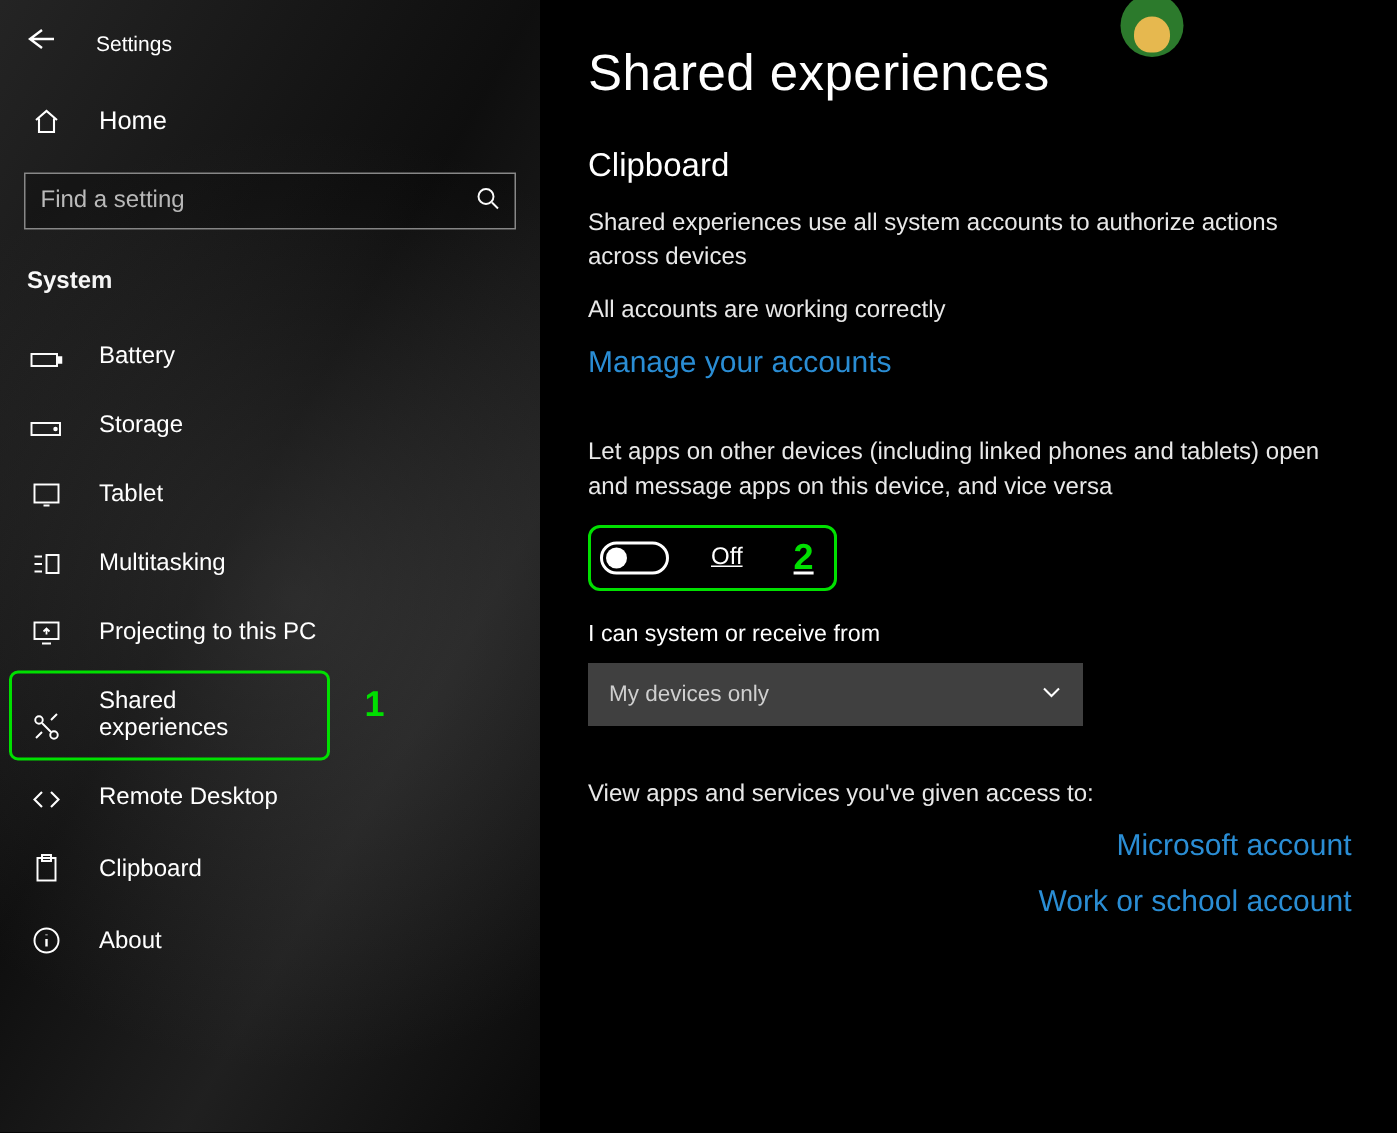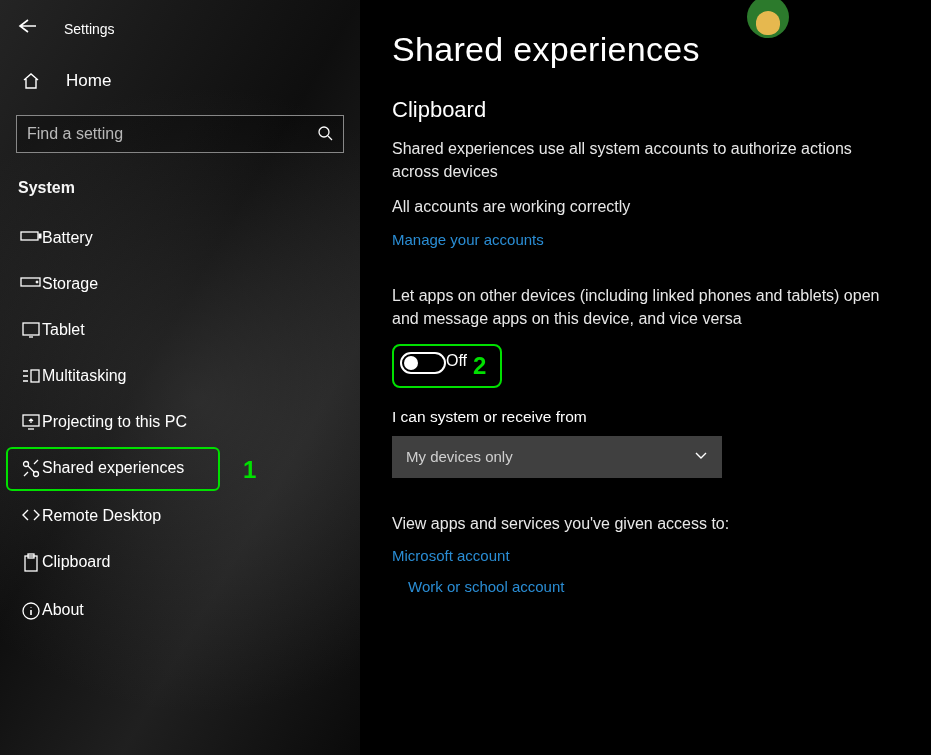--- a/index.html
+++ b/index.html
@@ -39,21 +39,21 @@
   }
   .search-box input {
     flex:1; background:transparent; border:none; outline:none;
     color:#ddd; font-size:16px;
   }
   .search-box input::placeholder { color:#bbb; }
   .search-icon { color:#ccc; font-size:15px; }
   .section-label { font-size:16px; font-weight:600; padding:26px 0 6px 18px; }
   .nav-list { list-style:none; margin-top:12px; }
   .nav-item {
-    display:flex; align-items:flex-start; 
+    display:flex; align-items:flex-end; gap:24px;
     padding:14px 10px 14px 20px;
     font-size:16px; cursor:pointer;
     position:relative; z-index:1;
   }
   .nav-item .icon { width:22px; display:flex; justify-content:center; align-items:center; }
   .nav-item.selected {
     border:2.5px solid #00e000;
     border-radius:6px;
     margin:2px 140px 2px 6px;
     padding:10px 10px 10px 12px;
@@ -62,27 +62,28 @@
     position:absolute; color:#00e000; font-weight:700; font-size:24px;
   }
   .annot-1 { left:235px; top:7px; }
   .main {
     flex:1; background:#000; padding:30px 30px 0 32px;
     overflow:hidden;
   }
   .page-title { font-size:34px; font-weight:500; margin-bottom:28px; letter-spacing:0.3px;}
   .group-title { font-size:22px; font-weight:500; margin:6px 0 14px 0; }
   .body-text { font-size:16px; color:#e8e8e8; line-height:1.45; margin-bottom:12px; max-width:490px;}
-  .link { color:#2a8dd4; font-size:15px; cursor:pointer; display:inline-block; margin-bottom:8px;}
+  .link { color:#2a8dd4; font-size:20px; cursor:pointer; display:inline-block; margin-bottom:8px;text-align:right;}
   .spacer-md { height:28px; }
   .toggle-wrap {
-    display:inline-flex; align-items:flex-start; gap:0;
+    display:inline-flex; align-items:center; gap:28px;
     border:2.5px solid #00e000; border-radius:8px;
     padding:6px 14px 6px 6px; margin:2px 0 14px 0;
     position:relative;
+    text-decoration:underline;
   }
   .toggle {
     width:46px; height:22px; border:2px solid #fff; border-radius:14px;
     position:relative; background:transparent; cursor:pointer;
   }
   .toggle-knob {
     width:14px; height:14px; background:#fff; border-radius:50%;
     position:absolute; left:2px; top:2px;
   }
   .toggle-label { font-size:16px; }

